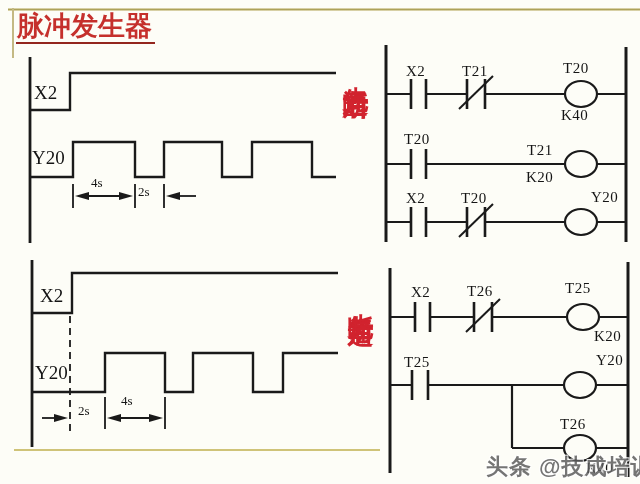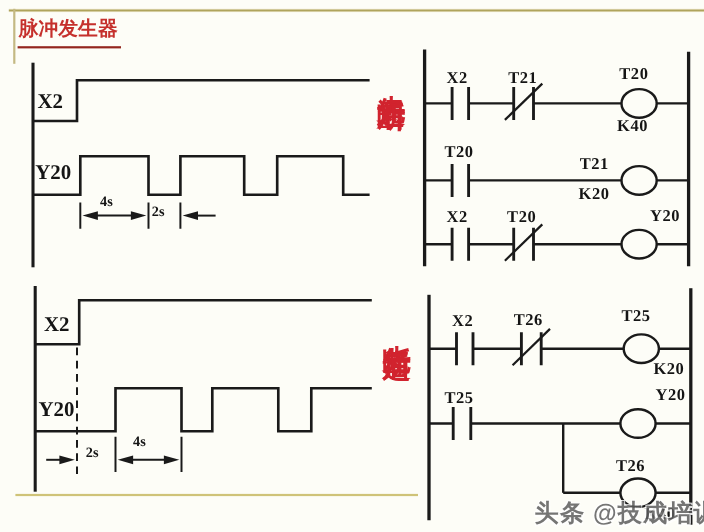--- a/index.html
+++ b/index.html
@@ -11,35 +11,35 @@
     font-family:"Liberation Serif","DejaVu Serif",serif;
   }
   .frame{position:absolute;background:#c4b983;}
   #frame-top{left:8px;top:8px;width:632px;height:3px;
     background:linear-gradient(#ece6ca,#ada259,#ece6ca);}
   #frame-left{left:12px;top:8px;width:2px;height:50px;}
   #frame-bottom{left:14px;top:449px;width:366px;height:2px;background:#cfc378;}
 
   #page-title{
     position:absolute;left:16px;top:11px;
-    font-size:18px;font-weight:bold;color:#c5302c;
+    font-size:27px;font-weight:bold;color:#c5302c;
     border-bottom:2px solid #93261e;padding:0 3px 1px 1px;
     line-height:30px;white-space:nowrap;
   }
   .annotation{
     position:absolute;
     writing-mode:vertical-rl;text-orientation:upright;
     font-size:26px;line-height:30px;font-weight:bold;
     color:#d1232e;letter-spacing:2px;white-space:nowrap;
   }
   #annotation-top{left:340px;top:66px;}
   #annotation-bottom{left:345px;top:293px;}
 
   .lbl{
-    position:absolute;font-weight:bold;color:#151515;
+    position:absolute;font-weight:normal;color:#151515;
     white-space:nowrap;line-height:1;
   }
   .sig{font-size:19px;}
   .dim{font-size:13px;}
   .lad{font-size:15px;letter-spacing:0.5px;}
 
   #watermark{
     position:absolute;left:486px;top:452px;
     font-family:"Liberation Sans","DejaVu Sans",sans-serif;
     font-size:22px;font-weight:bold;color:#5e5e5e;

